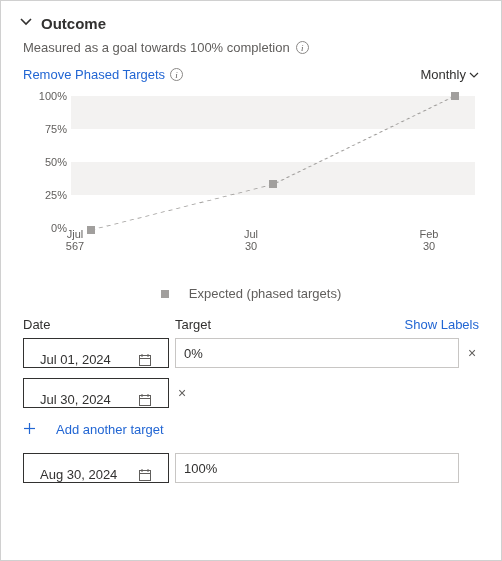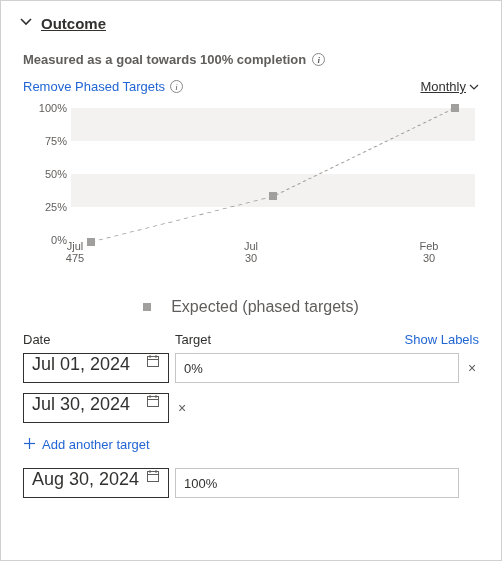--- a/index.html
+++ b/index.html
@@ -10,55 +10,53 @@
       background: #fff;
       width: 502px;
       height: 561px;
       border: 1px solid #d0d0d0;
       padding: 14px 18px;
     }
     .header-row {
       display: flex;
       align-items: flex-start;
       gap: 8px;
-      margin-bottom: 20px;
-      text-decoration: underline;
+      margin-bottom: 8px;
     }
     .chev { font-size: 14px; color: #000; }
     .title { font-weight: 600; font-size: 15px; }
     .subtitle-row {
       display: flex;
       align-items: center;
       gap: 6px;
       margin-left: 4px;
       margin-bottom: 12px;
       color: #605e5c;
       font-size: 13px;
-      font-weight: bold;
     }
     .info-icon {
       display: inline-flex;
       align-items: center;
       justify-content: center;
       width: 13px; height: 13px;
       border: 1px solid #8a8886;
       border-radius: 50%;
       font-size: 9px;
       color: #605e5c;
       font-style: italic;
       font-family: Georgia, serif;
     }
     .controls-row {
       display: flex;
       justify-content: space-between;
       align-items: center;
       margin: 8px 4px 6px 4px;
     }
     .link { color: #2266d3; font-size: 13px; display: flex; align-items: center; gap: 5px; cursor: pointer; }
-    .period { font-size: 13px; color: #323130; display: flex; align-items: center; gap: 3px; cursor: pointer; text-decoration: underline; }
+    .period { font-size: 13px; color: #323130; display: flex; align-items: center; gap: 3px; cursor: pointer; }
     .chart {
       position: relative;
       height: 180px;
       margin: 0 4px 18px 4px;
     }
     .plot {
       position: absolute;
       left: 48px; right: 4px; top: 8px; bottom: 38px;
     }
     .y-tick {
@@ -85,21 +83,21 @@
       line-height: 1.1;
     }
     .data-point {
       position: absolute;
       width: 8px; height: 8px;
       background: #a19f9d;
       transform: translate(-50%, -50%);
     }
     .legend {
       text-align: center;
-      font-size: 16px;
+      font-size: 13px;
       color: #605e5c;
       margin: 0 0 16px 0;
       display: flex;
       align-items: center;
       justify-content: center;
       gap: 20px;
     }
     .legend-sq { width: 8px; height: 8px; background: #a19f9d; display: inline-block; }
     .table-head {
       display: flex;
@@ -114,24 +112,24 @@
       display: flex;
       align-items: center;
       gap: 6px;
       margin: 0 4px 10px 4px;
     }
     .date-input {
       width: 146px;
       height: 30px;
       border: 1px solid #323130;
       display: flex;
-      align-items: flex-start;
+      align-items: flex-end;
       justify-content: space-between;
-      padding: 0 8px;
-      font-size: 18px;
+      padding: 0 16px;
+      font-size: 13px;
       background: #fff;
     }
     .val-input {
       flex: 1;
       height: 30px;
       border: 1px solid #c8c6c4;
       padding: 0 8px;
       font-size: 13px;
       display: flex;
       align-items: center;
@@ -141,21 +139,21 @@
       width: 14px;
       text-align: center;
       color: #605e5c;
       font-size: 14px;
       cursor: pointer;
     }
     .cal-icon svg { display: block; }
     .add-row {
       display: flex;
       align-items: flex-start;
-      gap: 6px;
+      gap: 20px;
       color: #2266d3;
       margin: 14px 4px 16px 4px;
       cursor: pointer;
       font-size: 13px;
     }
     svg.line-conn { position: absolute; left: 0; top: 0; width: 100%; height: 100%; pointer-events: none; }
   </style>
 </head>
 <body>
 
@@ -201,21 +199,21 @@
     <svg class="line-conn" viewBox="0 0 100 100" preserveAspectRatio="none">
       <polyline points="5,100 50,66 95,0" stroke="#a19f9d" stroke-width="0.5" stroke-dasharray="1.2 1.2" fill="none"></polyline>
     </svg>
     <div class="data-point" style="left:5%;top:100%"></div>
     <div class="data-point" style="left:50%;top:66%"></div>
     <div class="data-point" style="left:95%;top:0%"></div>
   </div>
 
   <div class="x-tick" style="left:52px">
     <div>Jjul</div>
-    <div>475</div>
+    <div>567</div>
   </div>
   <div class="x-tick" style="left:50%">
     <div>Jul</div>
     <div>30</div>
   </div>
   <div class="x-tick" style="left:calc(100% - 50px)">
     <div>Feb</div>
     <div>30</div>
   </div>
 </div>

